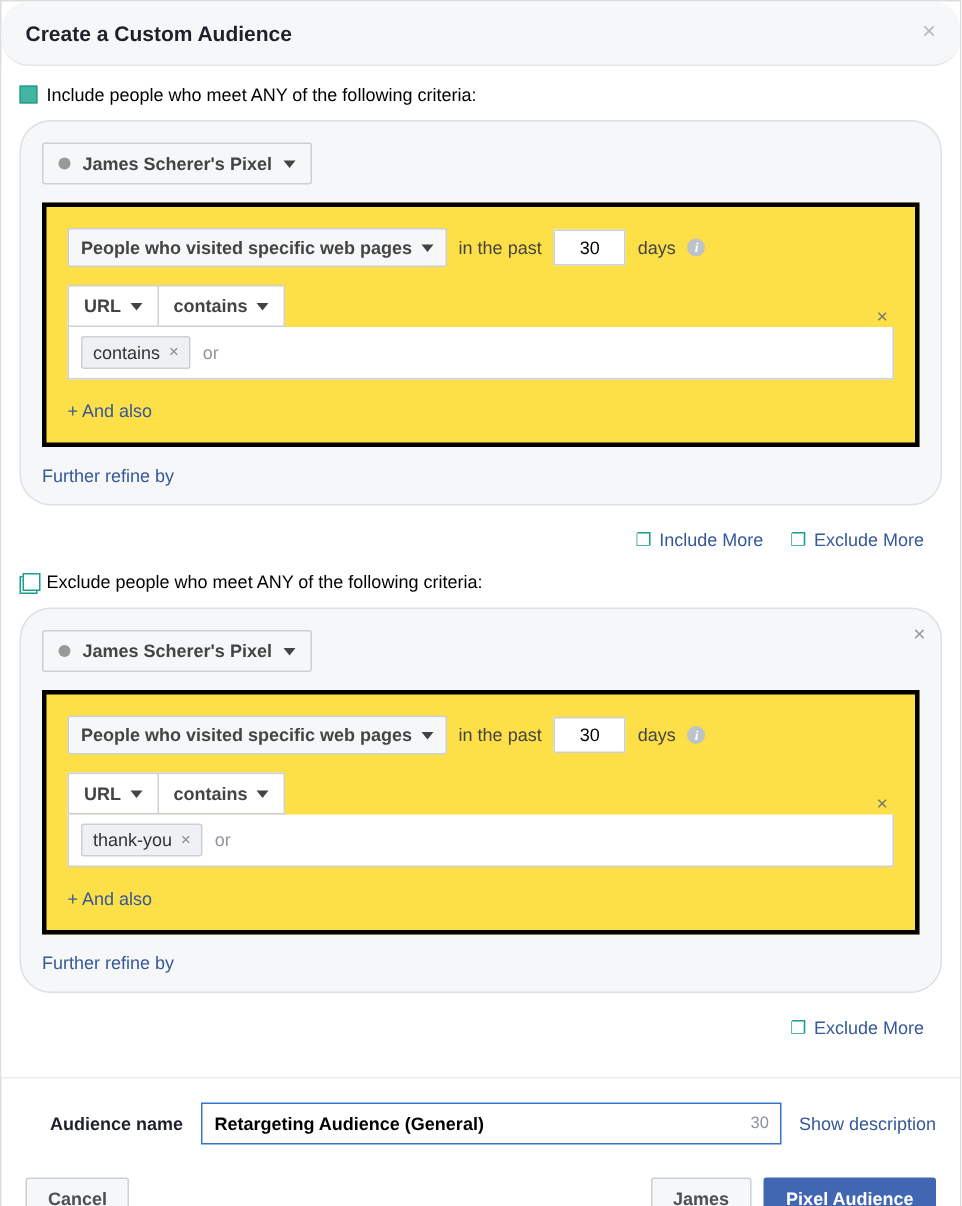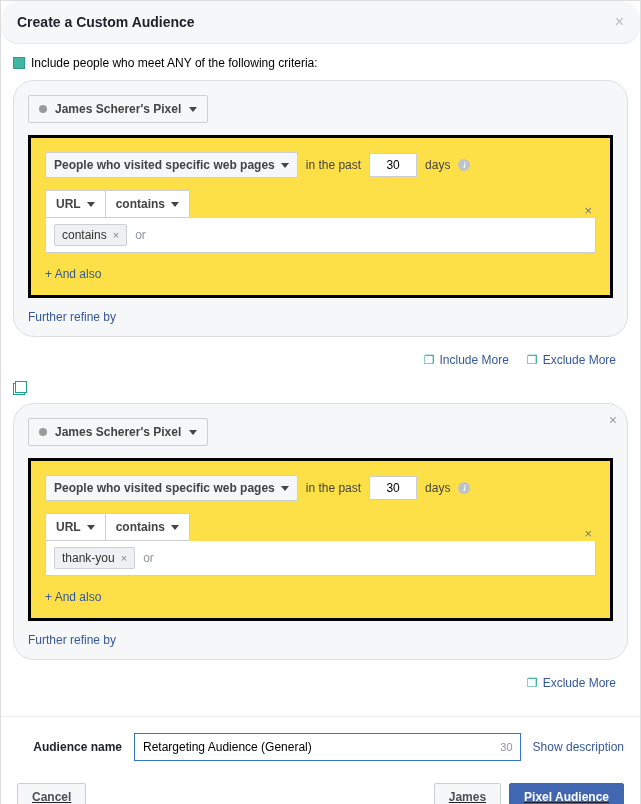--- a/index.html
+++ b/index.html
@@ -38,21 +38,21 @@
 .link { color: #365899; font-size: 12px; cursor: pointer; text-decoration: none; }
 .and-also { margin-top: 14px; display: inline-block; }
 .refine { margin-top: 12px; display: inline-block; }
 .actions-row { display: flex; justify-content: flex-end; gap: 18px; padding: 6px 12px 14px; }
 .action-link { display: inline-flex; align-items: center; gap: 5px; color: #365899; font-size: 12px; cursor: pointer; }
 .teal-square { color: #1c9e8a; font-size: 12px; }
 .footer { border-top: 1px solid #e9ebee; padding: 16px; }
 .name-row { display: flex; align-items: center; gap: 12px; margin-bottom: 22px; }
 .name-label { font-weight: bold; font-size: 12px; color: #1d2129; min-width: 105px; text-align: right; }
 .name-input-wrap { flex: 1; position: relative; display: flex; align-items: center; }
-.name-input { flex: 1; border: 1px solid #3676c8; padding: 6px 34px 6px 8px; font-size: 12px; outline: none; }
+.name-input { flex: 1; border: 1px solid #3676c8; padding: 6px 34px 6px 8px; font-size: 12px; outline: none; font-weight: bold; }
 .char-count { position: absolute; right: 8px; color: #90949c; font-size: 11px; }
 .btn-row { display: flex; align-items: center; text-decoration: underline; }
 .btn { border: 1px solid #ccd0d5; padding: 6px 14px; font-size: 12px; font-weight: bold; background: #f6f7f9; color: #4b4f56; cursor: pointer; border-radius: 2px; }
 .btn.primary { background: #4267b2; color: #fff; border-color: #4267b2; }
 .btn-row .spacer { flex: 1; }
 .btn-row .btn + .btn { margin-left: 8px; }
 </style>
 </head>
 <body>
 
@@ -120,20 +120,21 @@
         <span>Include More</span>
       </span>
       <span class="action-link">
         <span class="teal-square">❐</span>
         <span>Exclude More</span>
       </span>
     </div>
 
     <div class="section-label">
       <span class="exclude-icon"></span>
+      <span>Exclude people who meet ANY of the following criteria:</span>
     </div>
 
     <div class="gray-box outer">
       <span class="close-section">×</span>
       <div class="pixel-select">
         <span class="dot"></span>
         <span>James Scherer's Pixel</span>
         <span class="caret"></span>
       </div>
 

